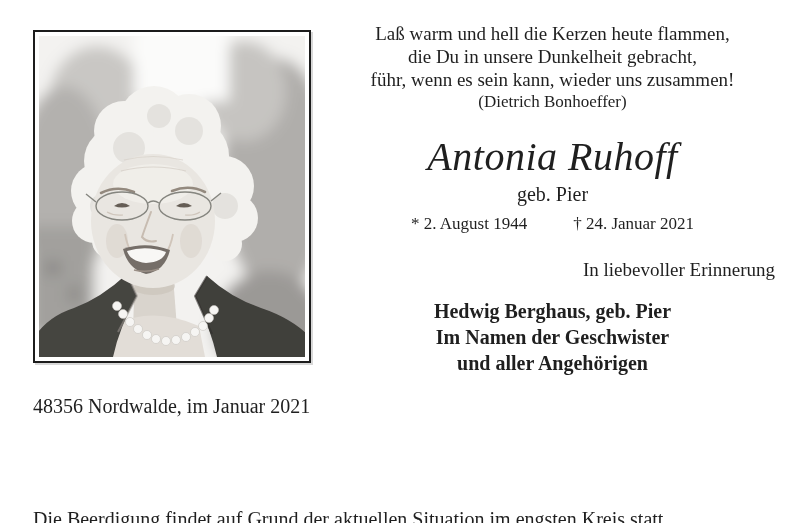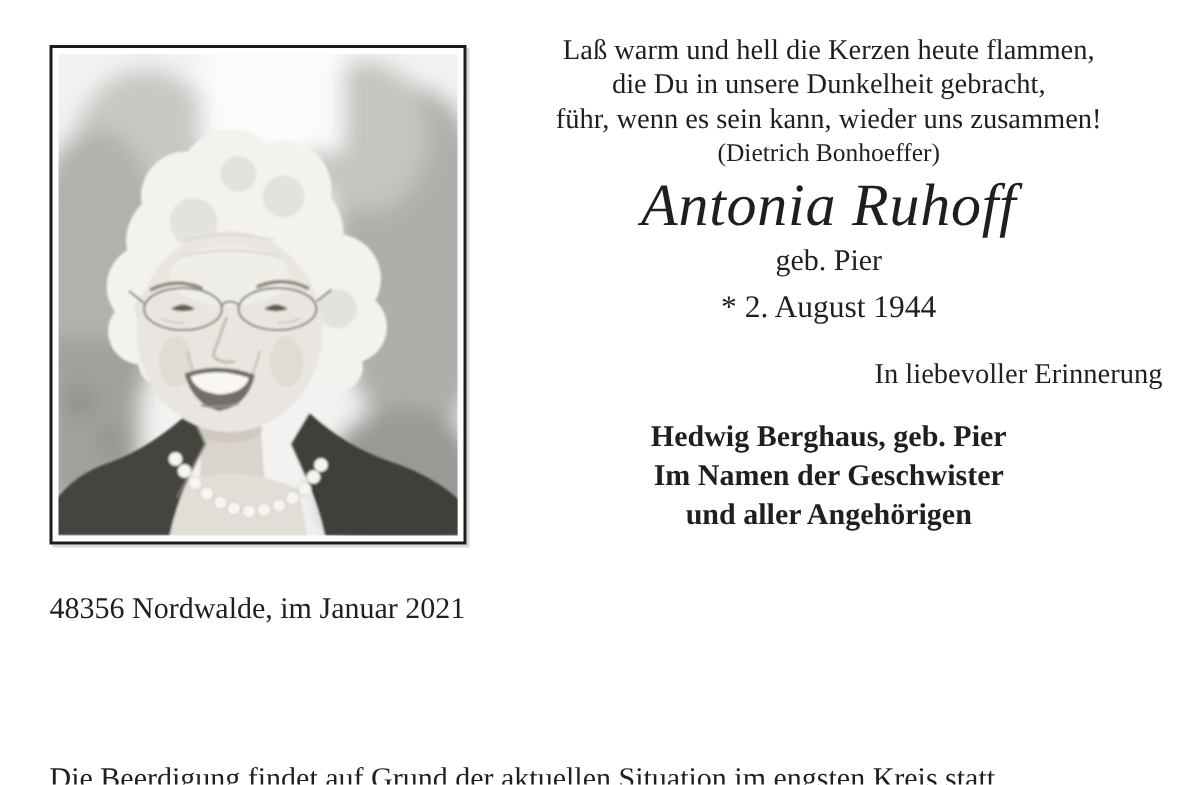--- a/index.html
+++ b/index.html
@@ -19,26 +19,26 @@
   }
   .photo-frame svg{display:block;width:266px;height:321px;}
 
   
   .right-col{
     position:absolute;left:330px;top:22px;width:445px;text-align:center;
   }
   .poem{font-size:19px;line-height:23px;font-family:Liberation Serif, serif;}
   .poem-attrib{font-size:17px;line-height:22px;}
   .name{
-    font-size:40px;line-height:48px;font-style:italic;
+    margin-top:20px;font-size:40px;line-height:48px;font-style:italic;
     letter-spacing:0.5px;
   }
   .birth-name{font-size:20px;line-height:24px;margin-top:1px;}
   .dates{
-    font-size:21px;line-height:26px;margin-top:5px;
+    font-size:17px;line-height:26px;margin-top:5px;
     display:flex;justify-content:center;gap:46px;
   }
   .memorial-intro{font-size:19px;line-height:23px;margin-top:21px;text-align:right;}
   .memorial-names{font-size:20px;line-height:26px;font-weight:bold;margin-top:17px;}
 
   
   .footer-line{position:absolute;left:33px;font-size:20px;line-height:24px;white-space:nowrap;}
   .place-date{top:394px;}
   .mourning-address{top:436px;}
   .funeral-note{top:478px;margin-top:29px;}
@@ -163,20 +163,21 @@
       <div class="poem-line">die Du in unsere Dunkelheit gebracht,</div>
       <div class="poem-line">führ, wenn es sein kann, wieder uns zusammen!</div>
       <div class="poem-attrib">(Dietrich Bonhoeffer)</div>
     </div>
 
     <div class="name">Antonia Ruhoff</div>
     <div class="birth-name">geb. Pier</div>
 
     <div class="dates">
       <span>* 2. August 1944</span>
+      <span>† 24. Januar 2021</span>
     </div>
 
     <div class="memorial-intro">In liebevoller Erinnerung</div>
     <div class="memorial-names">
       <div>Hedwig Berghaus, geb. Pier</div>
       <div>Im Namen der Geschwister</div>
       <div>und aller Angehörigen</div>
     </div>
   </div>
 

